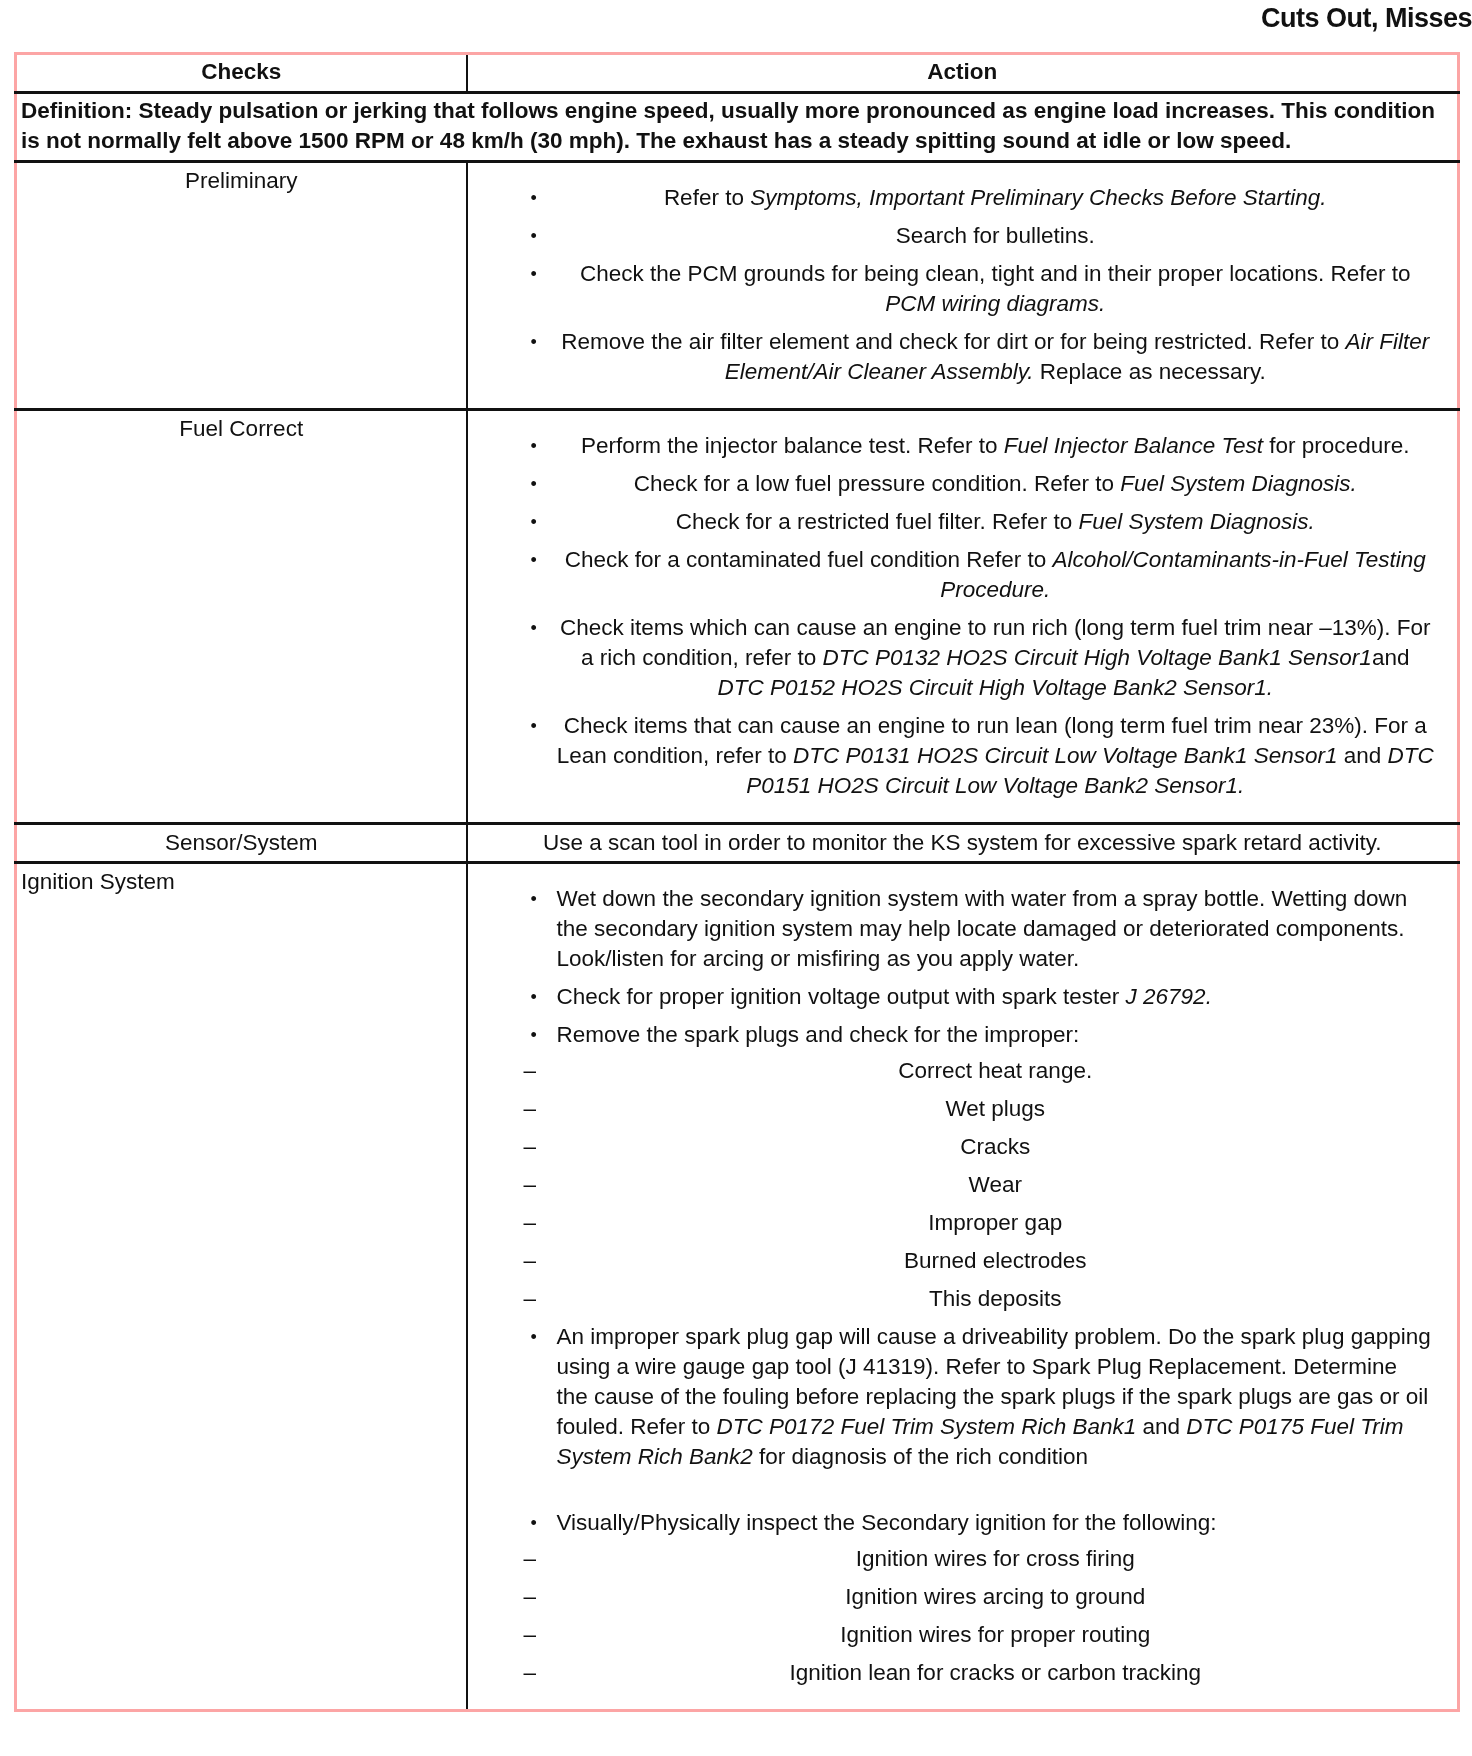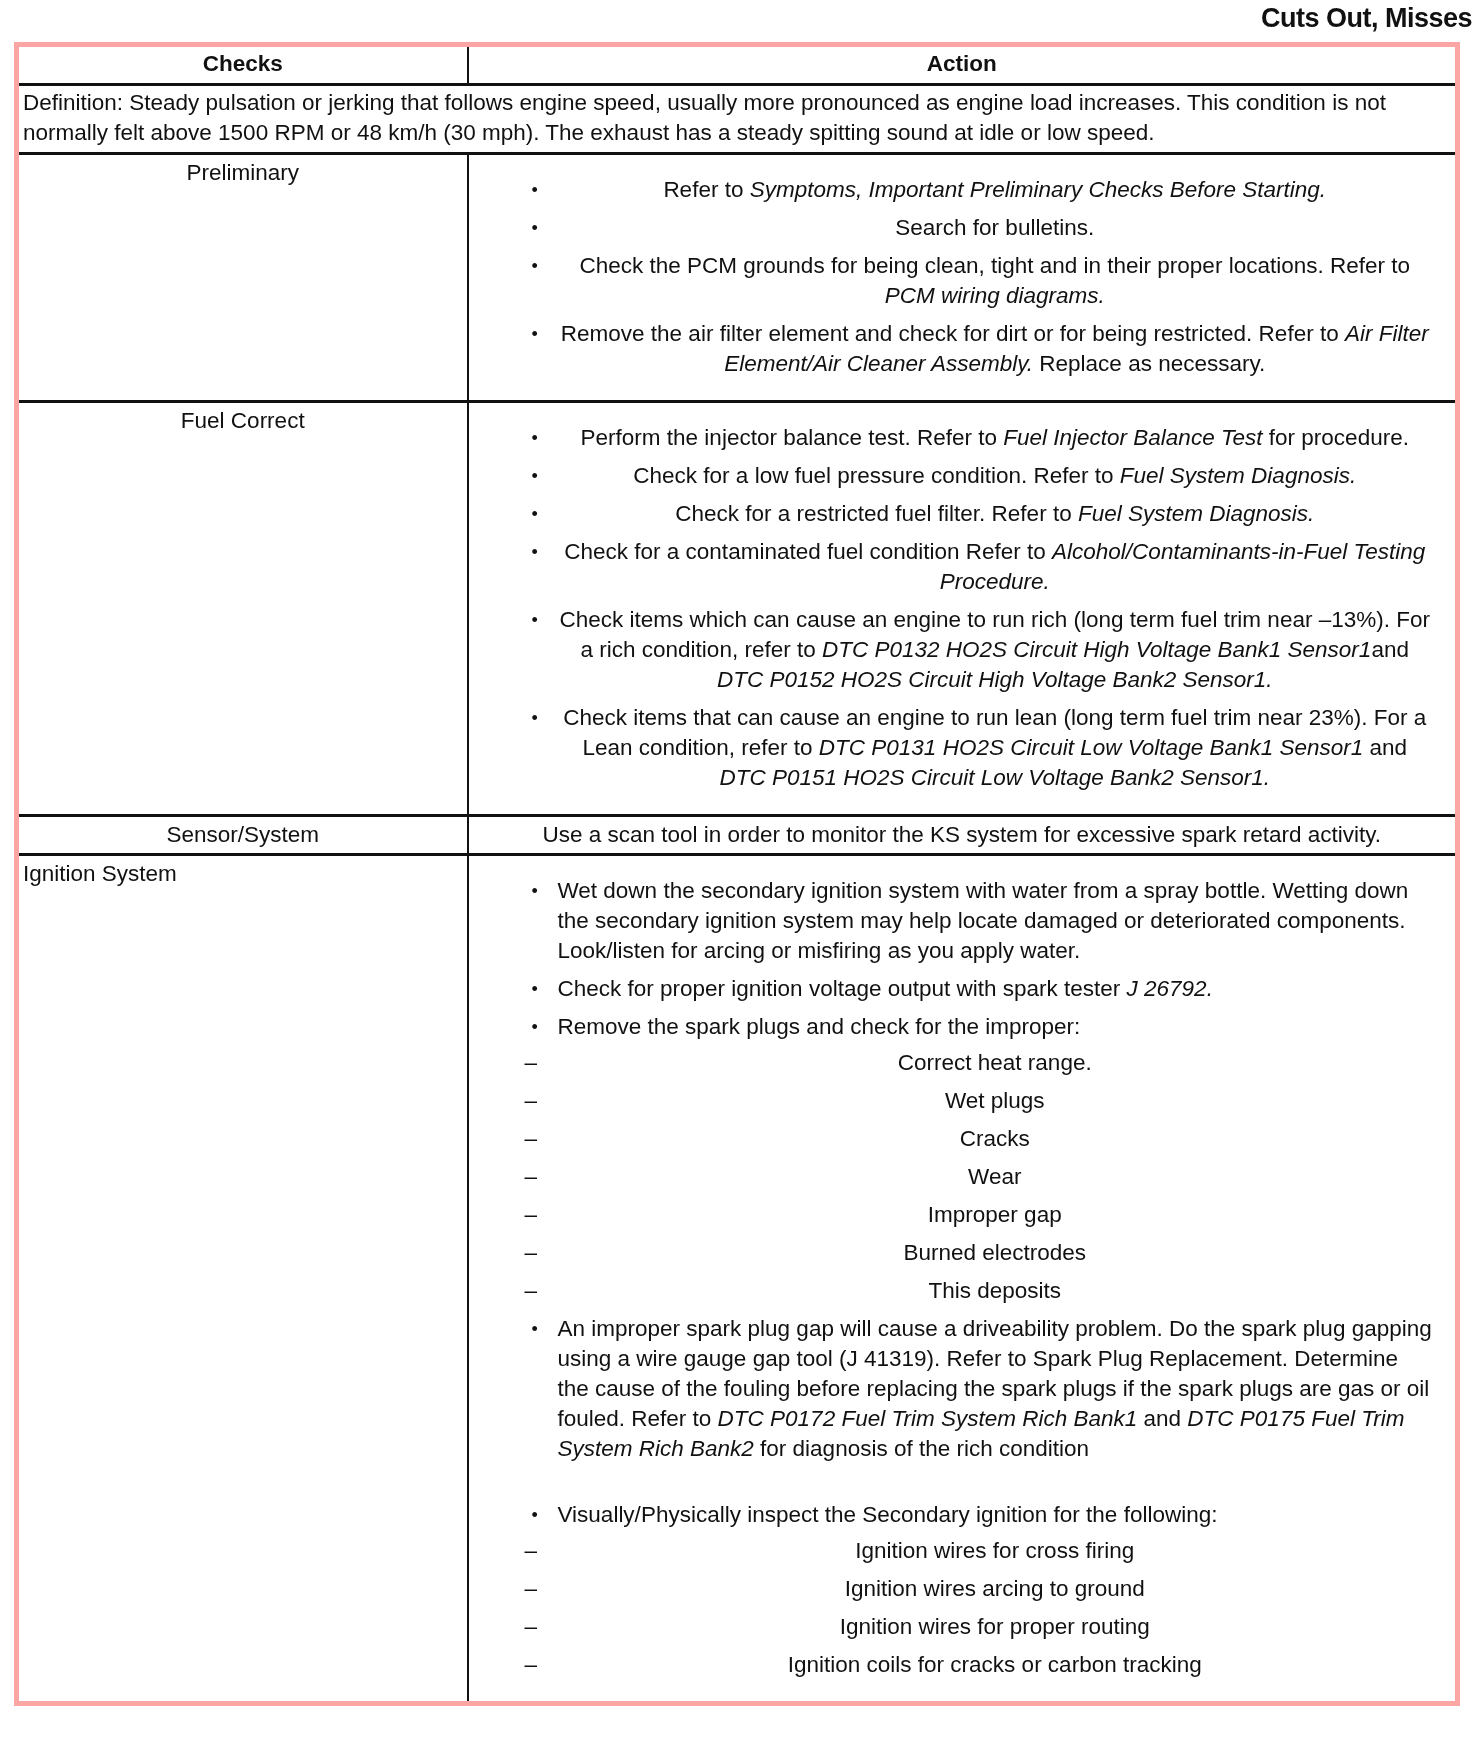--- a/index.html
+++ b/index.html
@@ -6,34 +6,34 @@
   body {
     width: 1472px; height: 1756px; overflow: hidden;
     font-family: "Liberation Sans", sans-serif;
     color: #111;
   }
   .title {
     text-align: right; font-weight: bold; font-size: 27px;
     height: 40px; line-height: 36px; letter-spacing: -0.5px;
   }
   table.main {
-    position: absolute; left: 14px; top: 42px;
+    position: absolute; left: 14px; top: 52px;
     width: 1446px; border-collapse: collapse;
-    border: 5px solid #fca5a5;
+    border: 3px solid #fca5a5;
     font-size: 22.5px; line-height: 30px;
   }
   table.main td, table.main th {
     border: 2px solid #111; vertical-align: top; padding: 0;
   }
   th {
     font-weight: bold; text-align: center; height: 36px; line-height: 34px;
     border-bottom: 3px solid #111 !important;
   }
   col.c1 { width: 451px; }
-  .def { padding: 2px 4px 4px 4px !important; border-bottom: 3px solid #111 !important; }
+  .def { padding: 2px 4px 4px 4px !important; border-bottom: 3px solid #111 !important; font-weight: bold; }
   .chk { padding: 3px 4px !important; }
   .act { padding: 3px 6px 4px 6px !important; }
   .plain { padding: 3px 4px !important; }
   ul.b { list-style: none; margin: 17px; padding: 0; }
   ul.b > li { position: relative; padding-left: 66px; margin: 2px 0 8px 0; }
   ul.b > li:before { content: "\2022"; position: absolute; left: 40px; font-size: 18px; }
   ul.d { list-style: none; margin: 6px 0 0 0; padding: 0; text-align: center; }
   ul.d > li { position: relative; padding-left: 33px; margin: 0 0 8px -33px; padding-left: 33px; }
   ul.d > li:before { content: "\2013"; position: absolute; left: 0; }
   i { font-style: italic; }
@@ -99,19 +99,19 @@
                 <li>Wear</li>
                 <li>Improper gap</li>
                 <li>Burned electrodes</li>
                 <li>This deposits</li>
               </ul></li>
             <li><span>An improper spark plug gap will cause a driveability problem. Do the spark plug gapping using a wire gauge gap tool (J 41319). Refer to Spark Plug Replacement. Determine the cause of the fouling before replacing the spark plugs if the spark plugs are gas or oil fouled. Refer to </span><i>DTC P0172 Fuel Trim System Rich Bank1</i><span> and </span><i>DTC P0175 Fuel Trim System Rich Bank2</i><span> for diagnosis of the rich condition</span><div class="gap"></div></li>
             <li><span>Visually/Physically inspect the Secondary ignition for the following:</span><ul class="d">
                 <li>Ignition wires for cross firing</li>
                 <li>Ignition wires arcing to ground</li>
                 <li>Ignition wires for proper routing</li>
-                <li>Ignition coils for cracks or carbon tracking</li>
+                <li>Ignition lean for cracks or carbon tracking</li>
               </ul></li>
           </ul>
         </td>
   </tr>
 </tbody>
   </table>
 
 </body></html>

